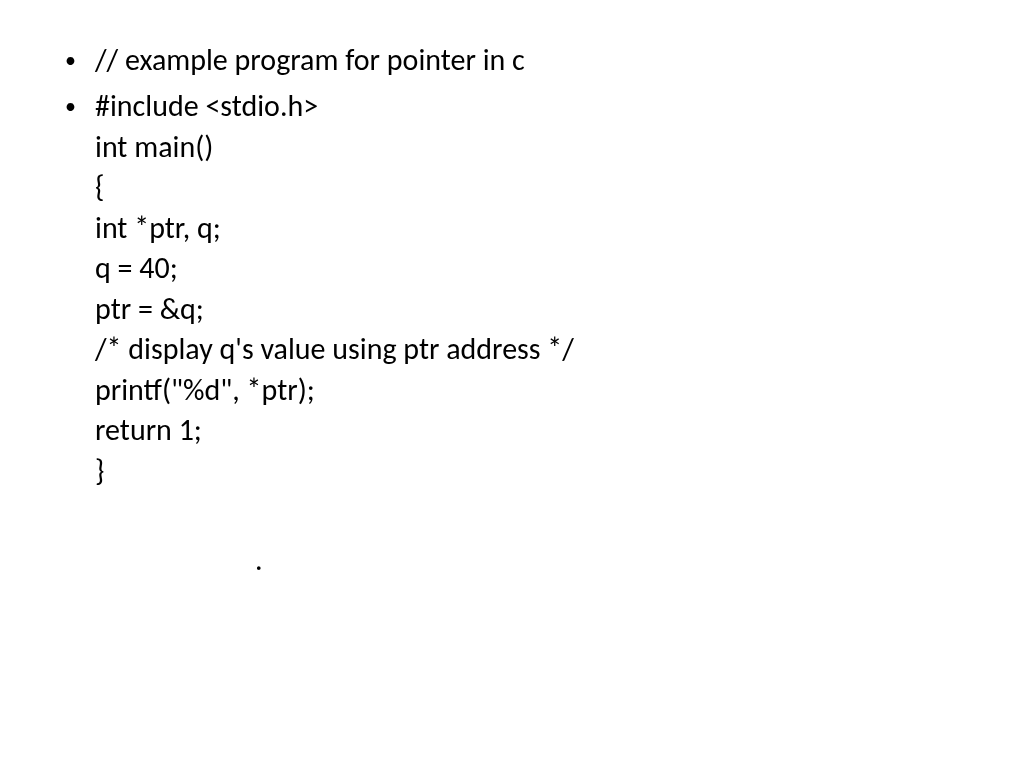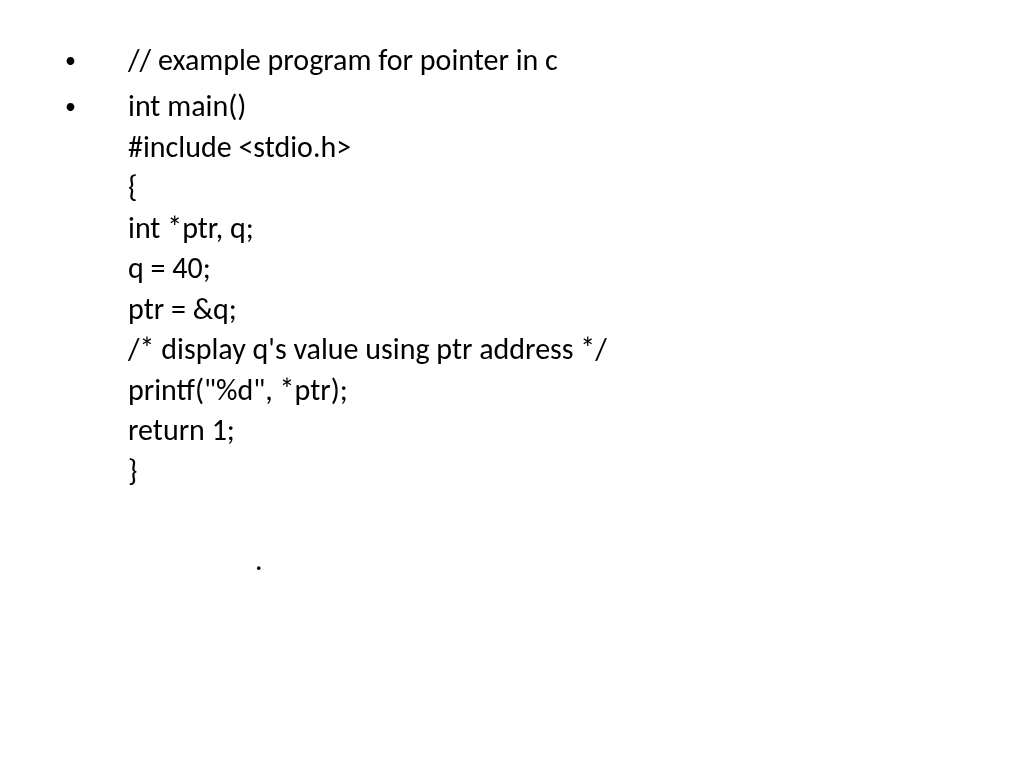--- a/index.html
+++ b/index.html
@@ -31,43 +31,42 @@
       font-size: 22px;
       line-height: 42px;
     }
     .bullet-text {
       flex: 1;
       line-height: 1.35;
     }
     .code-line {
       display: block;
       line-height: 1.35;
-      margin-left: 33px;
     }
     .dot-line {
       margin-top: 50px;
       padding-left: 190px;
       font-size: 30px;
     }
   </style>
 </head>
 <body>
 
 <div class="slide-content">
   <div class="bullet-item">
     <span class="bullet-marker">•</span>
     <div class="bullet-text">
       <span class="code-line">// example program for pointer in c</span>
     </div>
   </div>
   <div class="bullet-item">
     <span class="bullet-marker">•</span>
     <div class="bullet-text">
+      <span class="code-line">#include &lt;stdio.h&gt;</span>
       <span class="code-line">int main()</span>
-      <span class="code-line">#include &lt;stdio.h&gt;</span>
       <span class="code-line">{</span>
       <span class="code-line">int *ptr, q;</span>
       <span class="code-line">q = 40;</span>
       <span class="code-line">ptr = &amp;q;</span>
       <span class="code-line">/* display q's value using ptr address */</span>
       <span class="code-line">printf("%d", *ptr);</span>
       <span class="code-line">return 1;</span>
       <span class="code-line">}</span>
     </div>
   </div>

